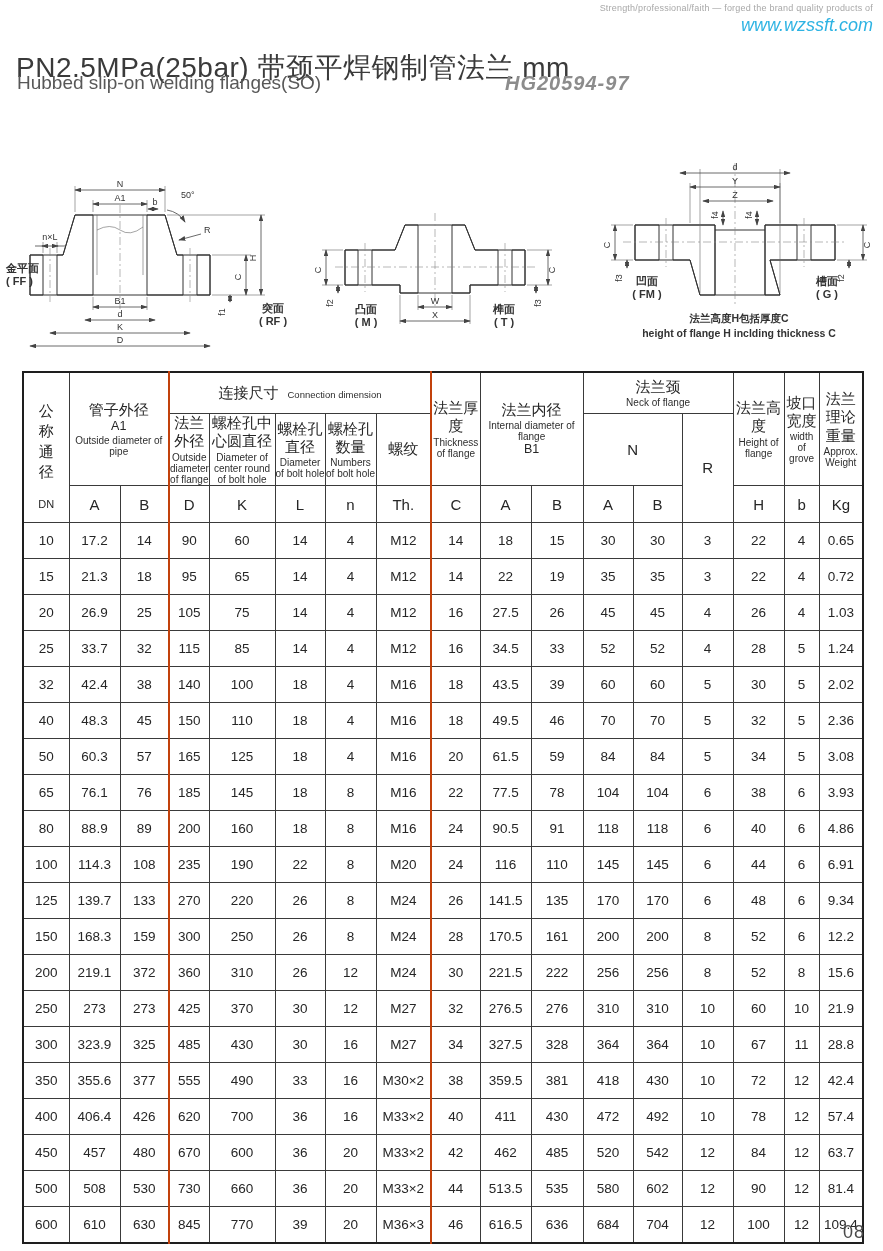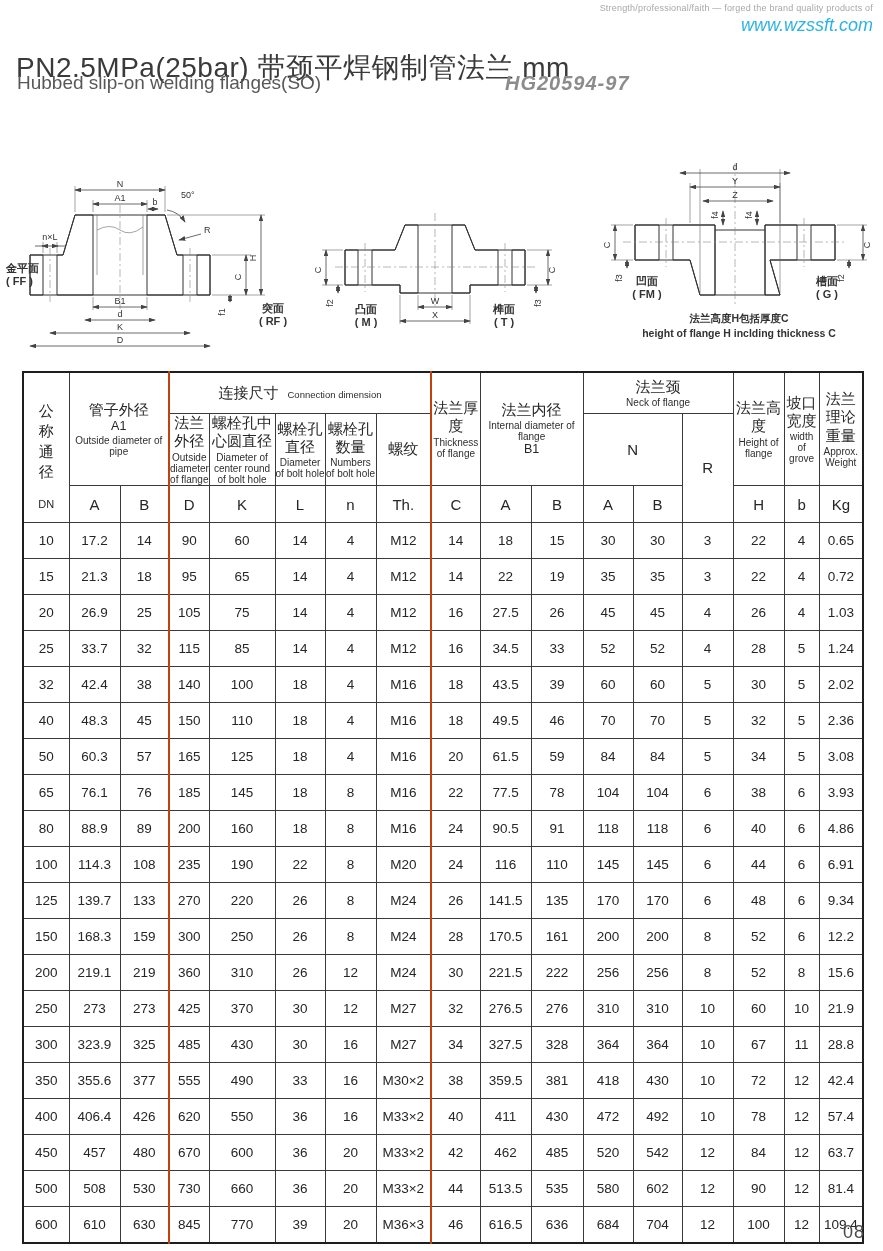--- a/index.html
+++ b/index.html
@@ -531,21 +531,21 @@
           <td>200</td>
           <td>200</td>
           <td>8</td>
           <td>52</td>
           <td>6</td>
           <td>12.2</td>
         </tr>
         <tr>
           <td>200</td>
           <td>219.1</td>
-          <td>219</td>
+          <td>372</td>
           <td class="gb">360</td>
           <td>310</td>
           <td>26</td>
           <td>12</td>
           <td>M24</td>
           <td class="gb">30</td>
           <td>221.5</td>
           <td>222</td>
           <td>256</td>
           <td>256</td>
@@ -609,21 +609,21 @@
           <td>10</td>
           <td>72</td>
           <td>12</td>
           <td>42.4</td>
         </tr>
         <tr>
           <td>400</td>
           <td>406.4</td>
           <td>426</td>
           <td class="gb">620</td>
-          <td>550</td>
+          <td>700</td>
           <td>36</td>
           <td>16</td>
           <td>M33×2</td>
           <td class="gb">40</td>
           <td>411</td>
           <td>430</td>
           <td>472</td>
           <td>492</td>
           <td>10</td>
           <td>78</td>

